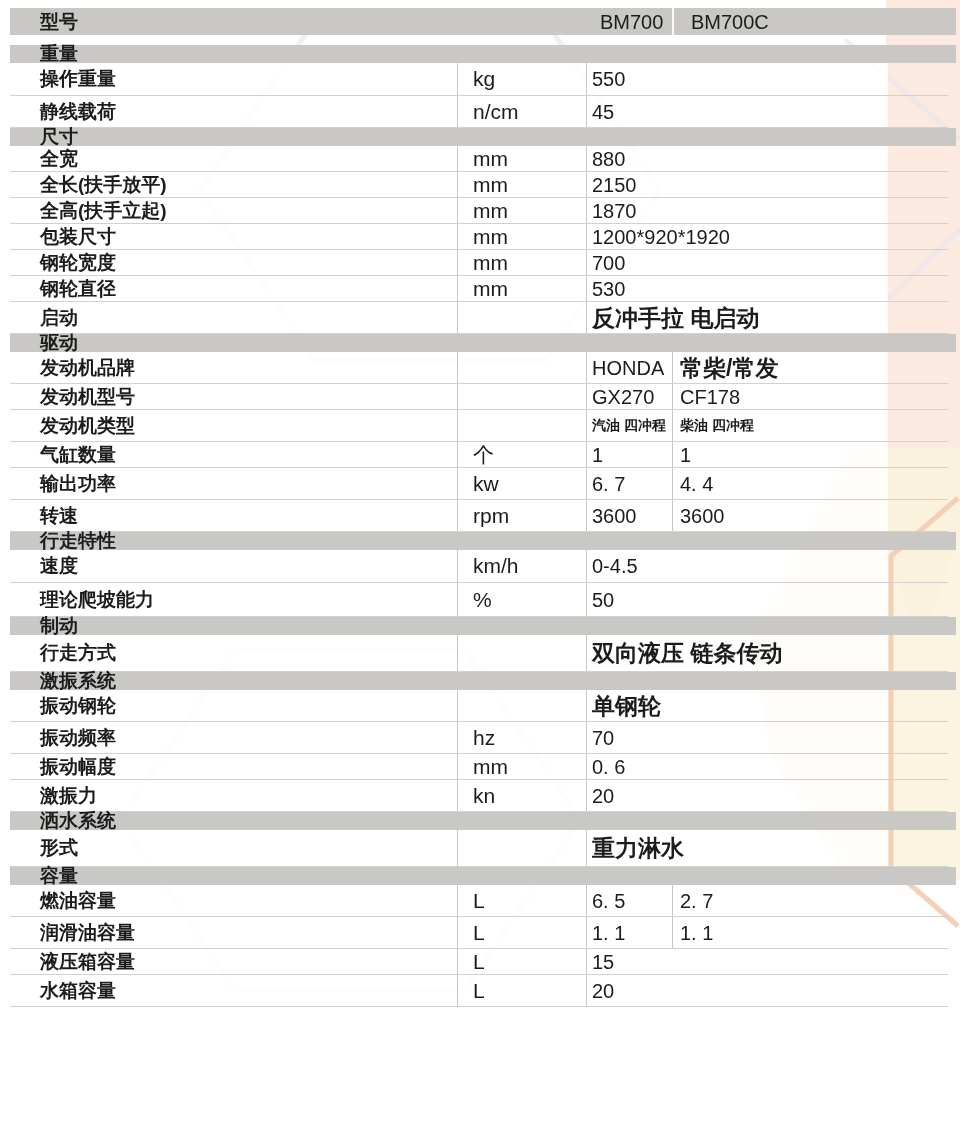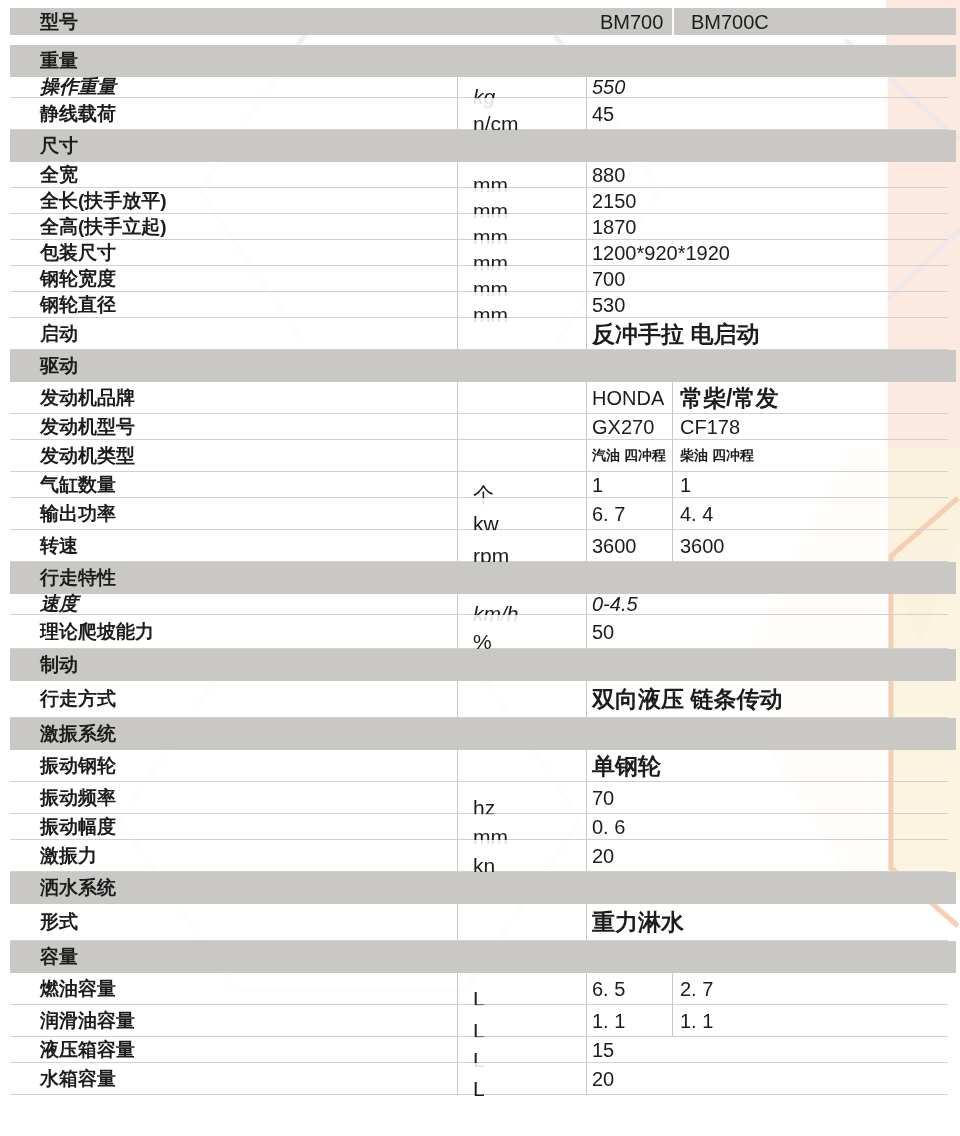--- a/index.html
+++ b/index.html
@@ -13,34 +13,34 @@
   .bg { position: absolute; top: 0; left: 0; z-index: 0; }
   .table { position: relative; z-index: 1; padding-top: 8px; margin-left: 10px; }
 
   .modelbar { width: 946px; height: 27px; background: #c9c8c5; position: relative; }
   .mdiv { position: absolute; left: 662px; top: 0; width: 2px; height: 27px; background: #fbfaf8; }
   .m1 { position: absolute; left: 590px; top: 50%; transform: translateY(-50%); font-size: 20px; white-space: nowrap; }
   .m2 { position: absolute; left: 673px; top: 50%; transform: translateY(-50%); font-size: 20px; white-space: nowrap; margin-left: 8px; }
 
   .gap { width: 946px; height: 10px; }
 
-  .sec { width: 946px; height: 32px; background: #c9c8c5; position: relative; }
+  .sec { width: 946px; height: 18px; background: #c9c8c5; position: relative; }
   .sec-t { position: absolute; left: 30px; top: 50%; transform: translateY(-50%); font-size: 19px; font-weight: bold; white-space: nowrap; }
 
   .row {
     width: 938px; position: relative;
     border-bottom: 1px solid #d2d1cf;
     background: linear-gradient(90deg, rgba(255,255,255,0.86) 0px, rgba(255,255,255,0.86) 878px, rgba(255,255,255,0) 878px);
   }
-  .h31 { height: 26px; } .h32 { height: 32px; } .h33 { height: 21px; font-style: italic; }
+  .h31 { height: 26px; } .h32 { height: 32px; } .h33 { height: 33px; }
   .h34 { height: 34px; } .h37 { height: 37px; }
 
   .cell { position: absolute; top: 50%; transform: translateY(-50%); white-space: nowrap; }
   .label { left: 30px; font-size: 19px; font-weight: bold; text-align: center; }
-  .unit  { left: 463px; font-size: 21px; margin-top: 10px; }
+  .unit  { left: 463px; font-size: 21px; }
   .v1    { left: 582px; font-size: 20px; }
   .v2    { left: 670px; font-size: 20px; }
   .cv    { font-size: 23px; font-weight: bold; }
   .row.small .v1, .row.small .v2 { font-size: 14px; font-weight: bold; }
 
   .vl { position: absolute; top: 0; bottom: 0; width: 1px; background: #c9c8c6; }
   .vl-unit { left: 447px; } .vl-val { left: 576px; } .vl-v2 { left: 662px; }
 </style>
 </head>
 <body>

